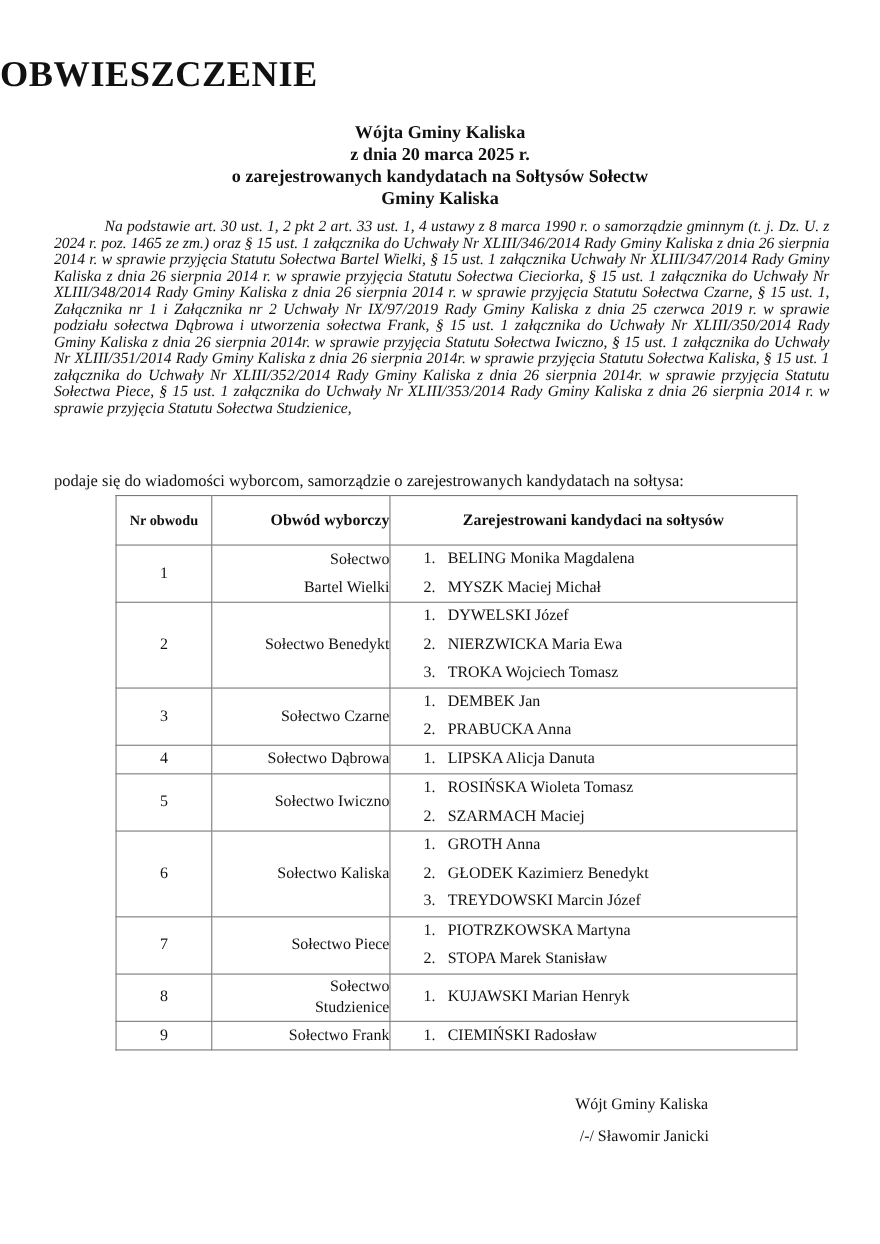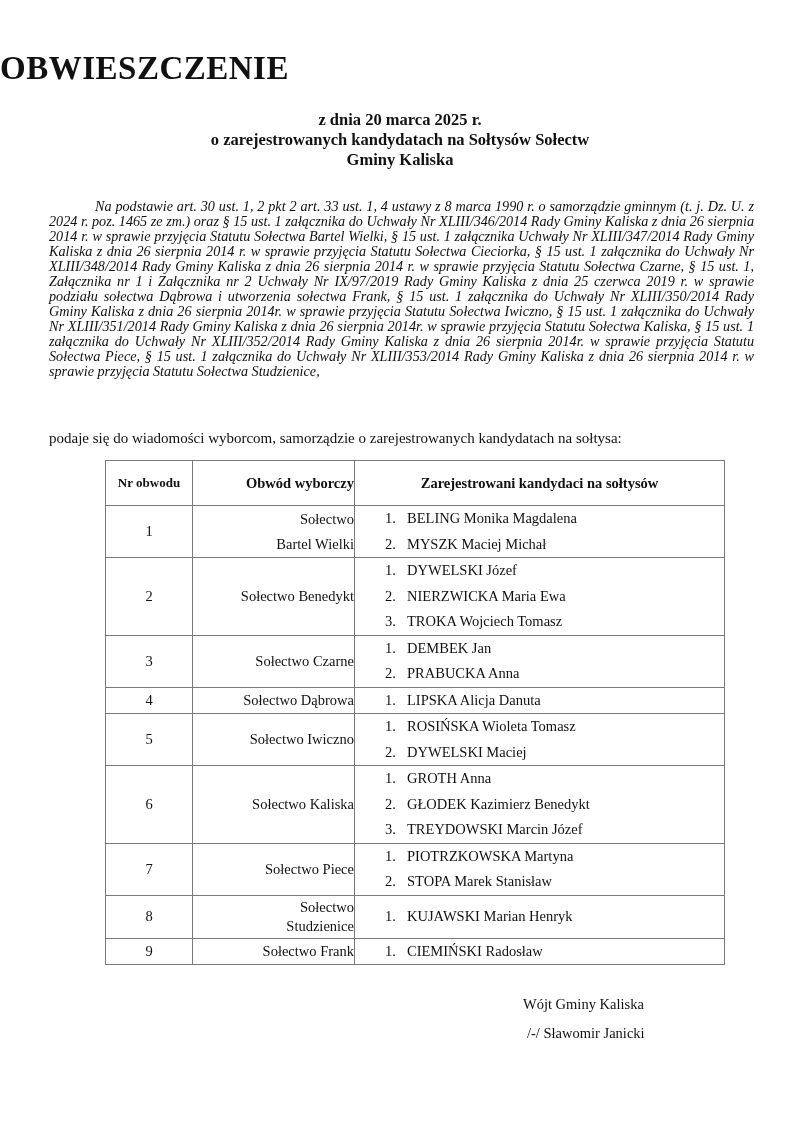--- a/index.html
+++ b/index.html
@@ -6,41 +6,42 @@
   body { width: 800px; height: 1131px; position: relative; overflow: hidden;
          font-family: "Liberation Serif", "DejaVu Serif", serif; color: #111; }
   .title { position: absolute; top: 50px; left: 0; width: 800px; text-align: left;
            font-size: 33px; font-weight: bold; letter-spacing: 0.5px; }
   .subtitle { position: absolute; top: 110px; left: 0; width: 800px; text-align: center;
               font-size: 16.5px; font-weight: bold; line-height: 20px; }
   .body-text { position: absolute; top: 199px; left: 49px; width: 705px;
                font-size: 14.2px; line-height: 15px; text-align: justify; font-style: italic; }
   .body-text .indent { display: inline-block; width: 46px; }
   .intro { position: absolute; top: 430px; left: 49px; font-size: 15px; }
-  table { position: absolute; top: 460px; left: 105px; width: 620px; border-collapse: collapse;
+  table { position: absolute; top: 450px; left: 105px; width: 620px; border-collapse: collapse;
           font-size: 14.5px; }
   td, th { border: 1px solid #7a7a7a; padding: 0; }
   th { height: 44px; font-weight: bold; font-size: 14.5px; }
   th.c1 { font-size: 13px; }
   .c1 { width: 86px; text-align: center; }
   .c2 { width: 153px; padding-left: 8px; text-align: right; }
   th.c2 { text-align: right; padding-left: 0; }
   .c3 { padding-left: 0; }
   .cand { display: block; height: 25.5px; line-height: 25.5px; padding-left: 30px; }
   .cand .num { display: inline-block; width: 22px; }
   .district-two { line-height: 25px; }
   .district-two-tight { line-height: 19px; padding-top: 2px; padding-bottom: 2px; }
   .sign { position: absolute; left: 523px; font-size: 14.5px; }
 </style>
 </head>
 <body>
 
 <div class="title">OBWIESZCZENIE</div>
 
 <div class="subtitle">
+  <div>Wójta Gminy Kaliska</div>
   <div>z dnia 20 marca 2025 r.</div>
   <div>o zarejestrowanych kandydatach na Sołtysów Sołectw</div>
   <div>Gminy Kaliska</div>
 </div>
 
 <div class="body-text"><span class="indent"></span><span>Na podstawie  art. 30 ust. 1, 2 pkt 2 art. 33 ust. 1, 4 ustawy z 8 marca 1990 r. o samorządzie gminnym (t. j. Dz. U. z 2024 r. poz. 1465 ze zm.) oraz § 15 ust. 1 załącznika do Uchwały Nr XLIII/346/2014 Rady Gminy Kaliska z dnia 26 sierpnia 2014 r. w sprawie przyjęcia Statutu Sołectwa Bartel Wielki, § 15 ust. 1 załącznika Uchwały Nr XLIII/347/2014 Rady Gminy Kaliska z dnia 26 sierpnia 2014 r. w sprawie przyjęcia Statutu Sołectwa Cieciorka, § 15 ust. 1 załącznika do Uchwały Nr XLIII/348/2014 Rady Gminy Kaliska z dnia 26 sierpnia 2014 r. w sprawie przyjęcia Statutu Sołectwa Czarne, § 15 ust. 1, Załącznika nr 1 i Załącznika nr 2 Uchwały Nr IX/97/2019 Rady Gminy Kaliska z dnia 25 czerwca 2019 r. w sprawie podziału sołectwa Dąbrowa i utworzenia sołectwa Frank, § 15 ust. 1 załącznika do Uchwały Nr XLIII/350/2014 Rady Gminy Kaliska z dnia 26 sierpnia 2014r. w sprawie przyjęcia Statutu Sołectwa Iwiczno, § 15 ust. 1 załącznika do Uchwały Nr XLIII/351/2014 Rady Gminy Kaliska z dnia 26 sierpnia 2014r. w sprawie przyjęcia Statutu Sołectwa Kaliska, § 15 ust. 1 załącznika do Uchwały Nr XLIII/352/2014 Rady Gminy Kaliska z dnia 26 sierpnia 2014r. w sprawie przyjęcia Statutu Sołectwa Piece, § 15 ust. 1 załącznika do Uchwały Nr XLIII/353/2014 Rady Gminy Kaliska z dnia 26 sierpnia 2014 r. w sprawie przyjęcia Statutu Sołectwa Studzienice,</span></div>
 
 <div class="intro">podaje się do  wiadomości wyborcom, samorządzie o zarejestrowanych kandydatach na sołtysa:</div>
 
 <table>
@@ -85,21 +86,21 @@
       <td class="c2">Sołectwo Dąbrowa</td>
       <td class="c3">
         <span class="cand"><span class="num">1.</span><span>LIPSKA Alicja Danuta</span></span>
       </td>
     </tr>
     <tr>
       <td class="c1">5</td>
       <td class="c2">Sołectwo Iwiczno</td>
       <td class="c3">
         <span class="cand"><span class="num">1.</span><span>ROSIŃSKA Wioleta Tomasz</span></span>
-        <span class="cand"><span class="num">2.</span><span>DYWELSKI Maciej</span></span>
+        <span class="cand"><span class="num">2.</span><span>SZARMACH Maciej</span></span>
       </td>
     </tr>
     <tr>
       <td class="c1">6</td>
       <td class="c2">Sołectwo Kaliska</td>
       <td class="c3">
         <span class="cand"><span class="num">1.</span><span>GROTH Anna</span></span>
         <span class="cand"><span class="num">2.</span><span>GŁODEK Kazimierz Benedykt</span></span>
         <span class="cand"><span class="num">3.</span><span>TREYDOWSKI Marcin Józef</span></span>
       </td>

